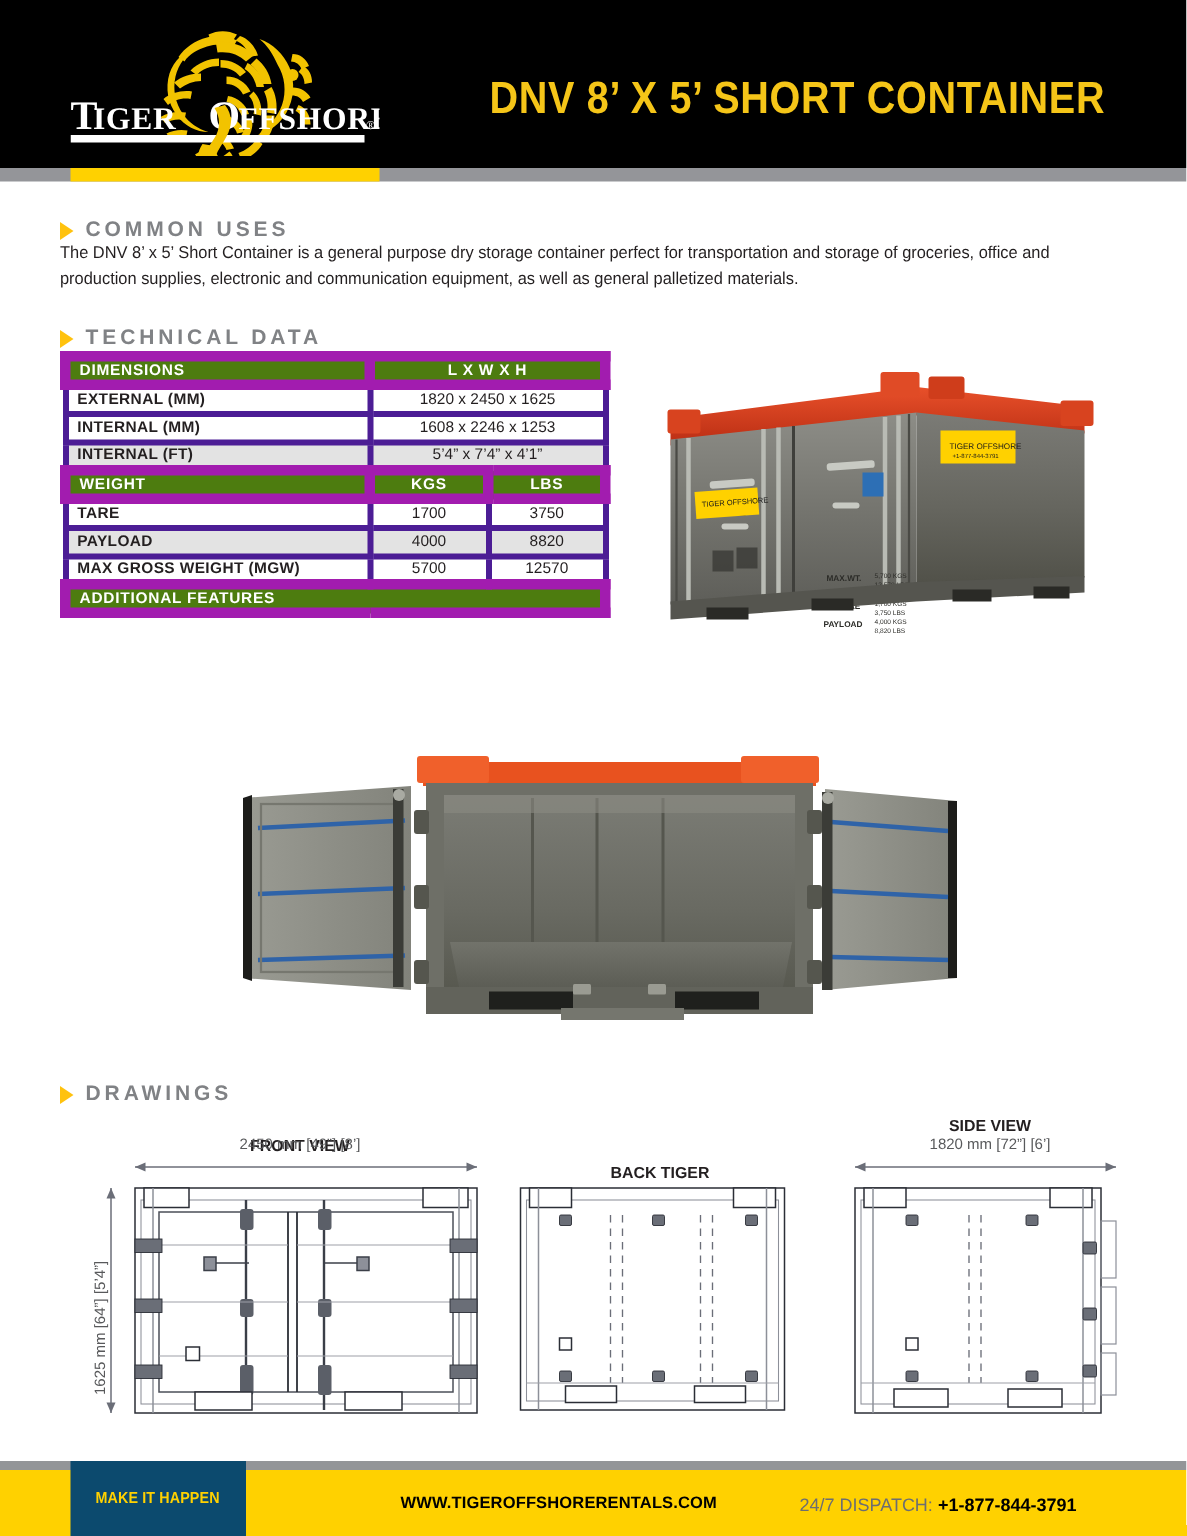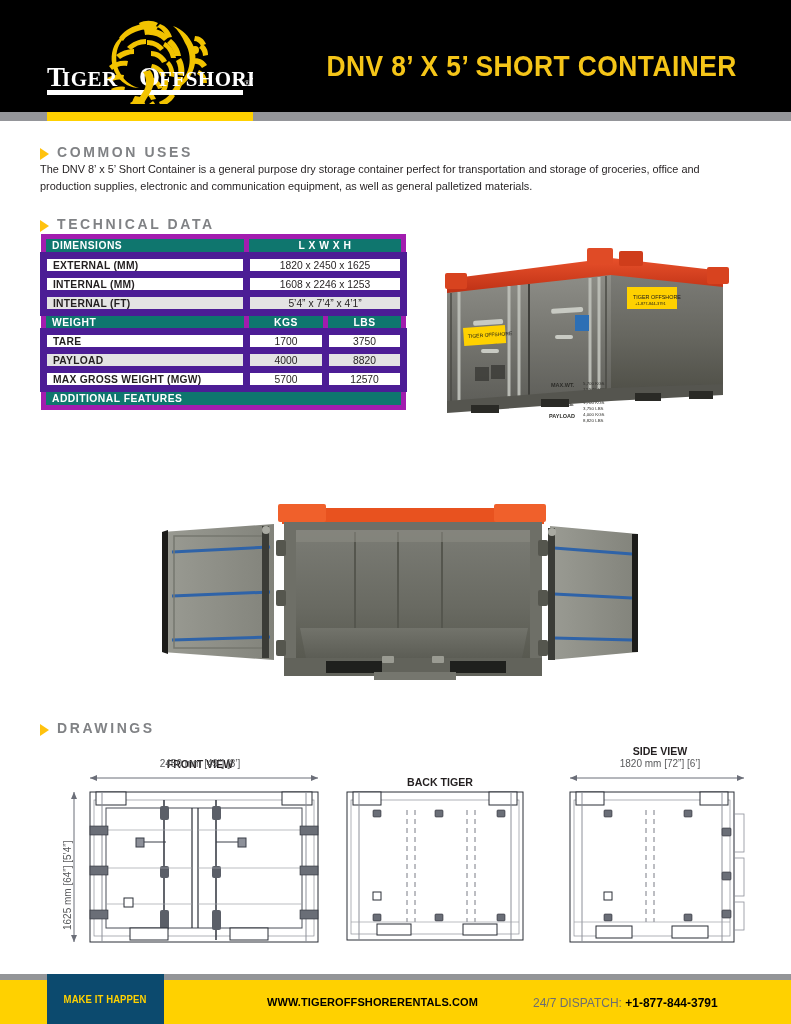--- a/index.html
+++ b/index.html
@@ -53,29 +53,29 @@
     font-family:"Liberation Sans Narrow","Liberation Sans",sans-serif;
     transform:scaleX(0.96); transform-origin:left top;
   }
 
   
   .tech-table {
     position:absolute; left:40px; top:234px; width:360px;
     border-collapse:collapse; table-layout:fixed;
   }
   .tech-table td {
-    border:7px solid #4c1d95;
+    border:4px solid #4c1d95;
     font-size:10.3px; height:19px; padding:0 6px;
     font-family:"Liberation Sans Narrow","Liberation Sans",sans-serif;
     color:#231F20;
   }
   .tech-table td.lbl { font-weight:bold; letter-spacing:0.25px; }
   .tech-table tr.hdr td {
-    background:#0f766e; color:#ffffff; font-weight:bold;
-    letter-spacing:0.5px; border:5px solid #a21caf;
+    background:#4d7c0f; color:#ffffff; font-weight:bold;
+    letter-spacing:0.5px; border:7px solid #a21caf;
   }
   .tech-table tr.alt td { background:#E3E3E3; }
   .tech-table td.val { text-align:center; }
   .tech-table td.feat {
     font-size:10.2px; height:34px; padding:3px 6px 4px 8px; line-height:14px;
   }
 
   
   .photo-main { position:absolute; left:423px; top:243px; width:340px; height:185px; }
   .photo-open { position:absolute; left:150px; top:500px; width:500px; height:190px; }

